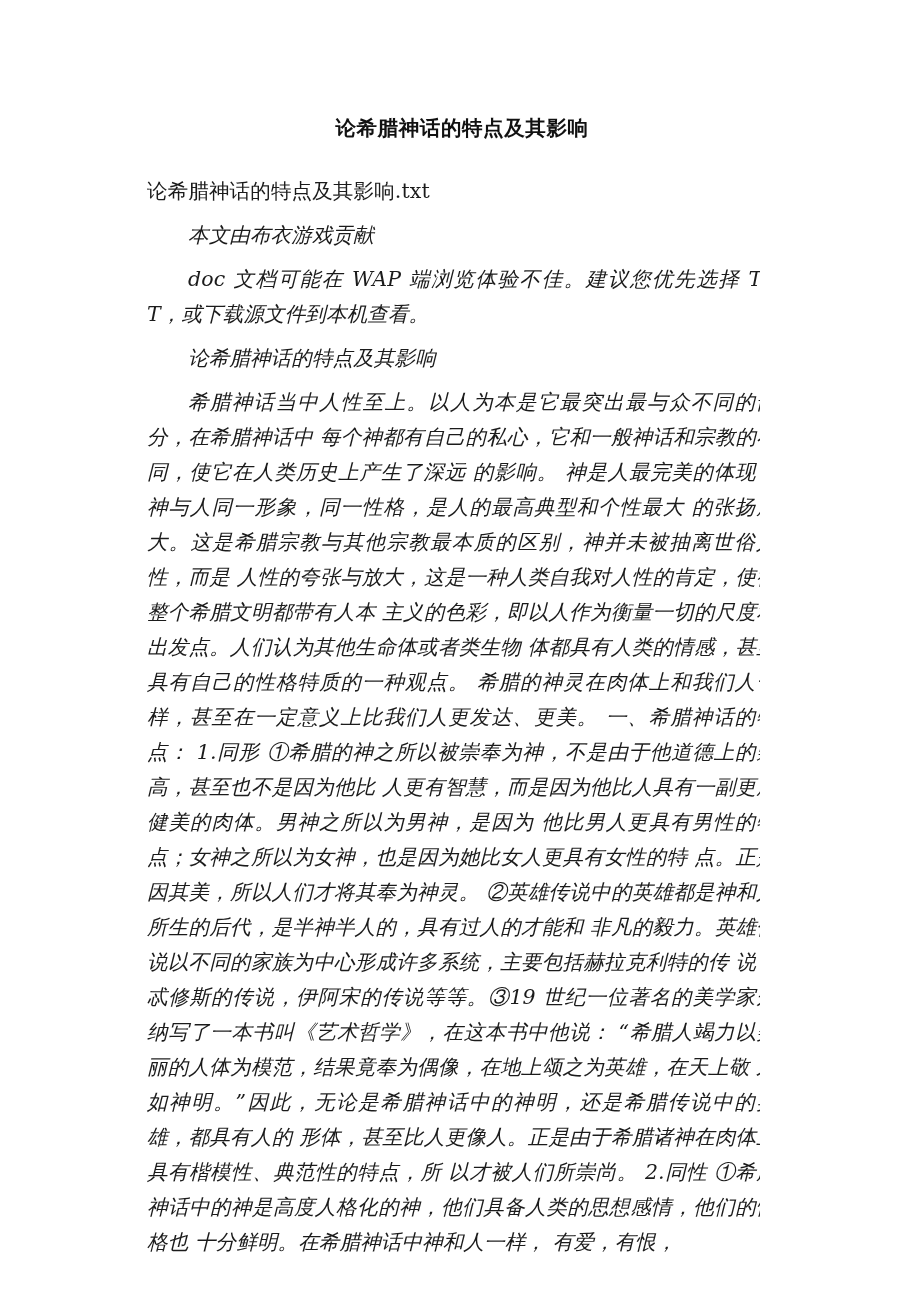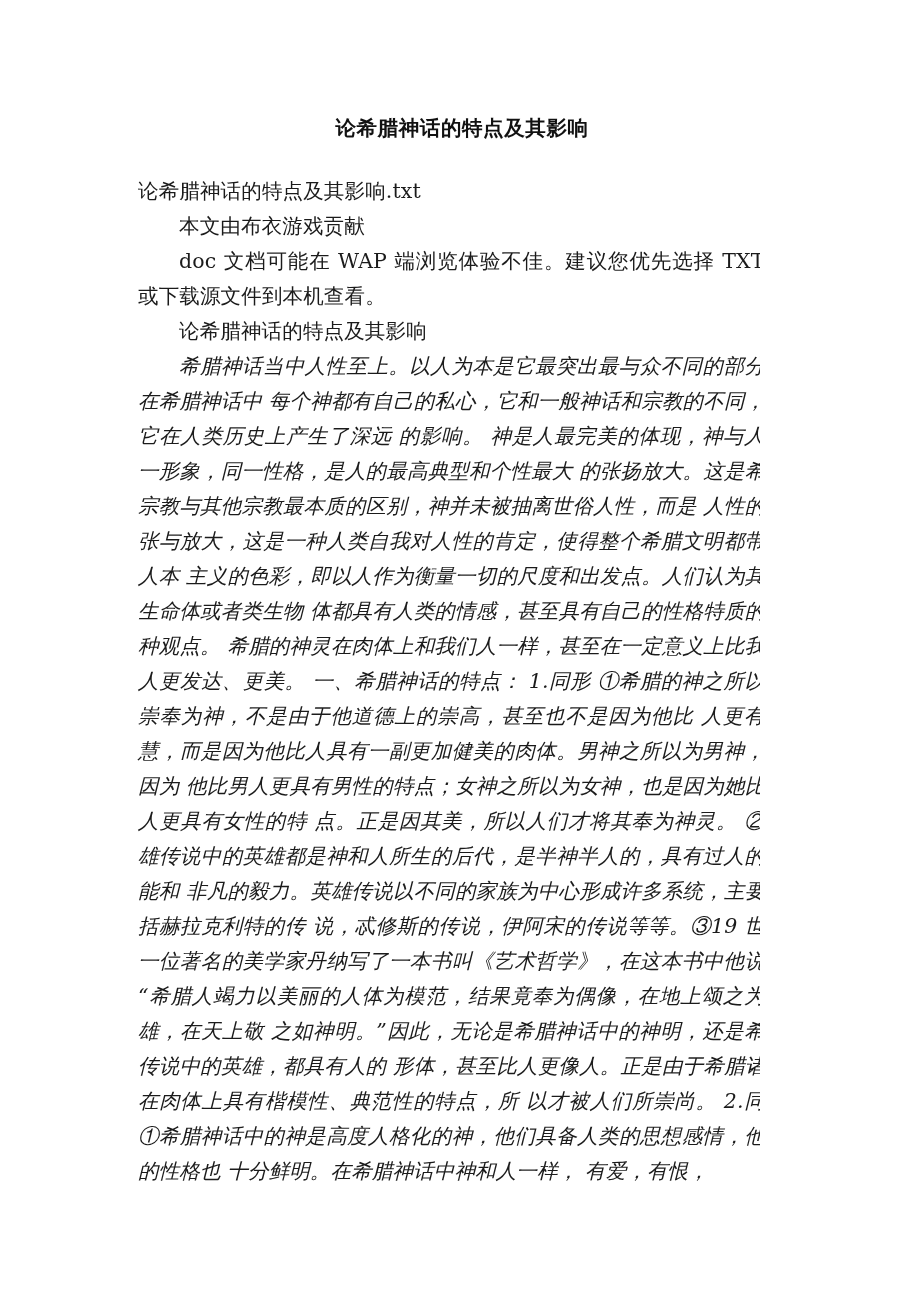--- a/index.html
+++ b/index.html
@@ -33,35 +33,36 @@
     text-align: center;
     font-weight: bold;
     font-size: 20.5px;
     line-height: 30px;
     letter-spacing: 0.6px;
     margin: 0;
     padding-top: 113px;
     color: #111111;
   }
   .para {
-    margin: 0;
+    margin: 9px;
     font-size: 20.5px;
     line-height: 35px;
     letter-spacing: 0.15px;
     text-align: justify;
     text-justify: inter-ideograph;
     color: #1b1b1b;
     word-break: break-all;
   }
   .para-filename {
     margin-top: 31px;
     text-indent: 0;
   }
   .para-indent {
     text-indent: 2em;
+    font-style: italic;
   }
   .para-flow {
     text-indent: 2em;
     margin-top: 0;
     font-style: italic;
   }
 </style>
 </head>
 <body>
 

